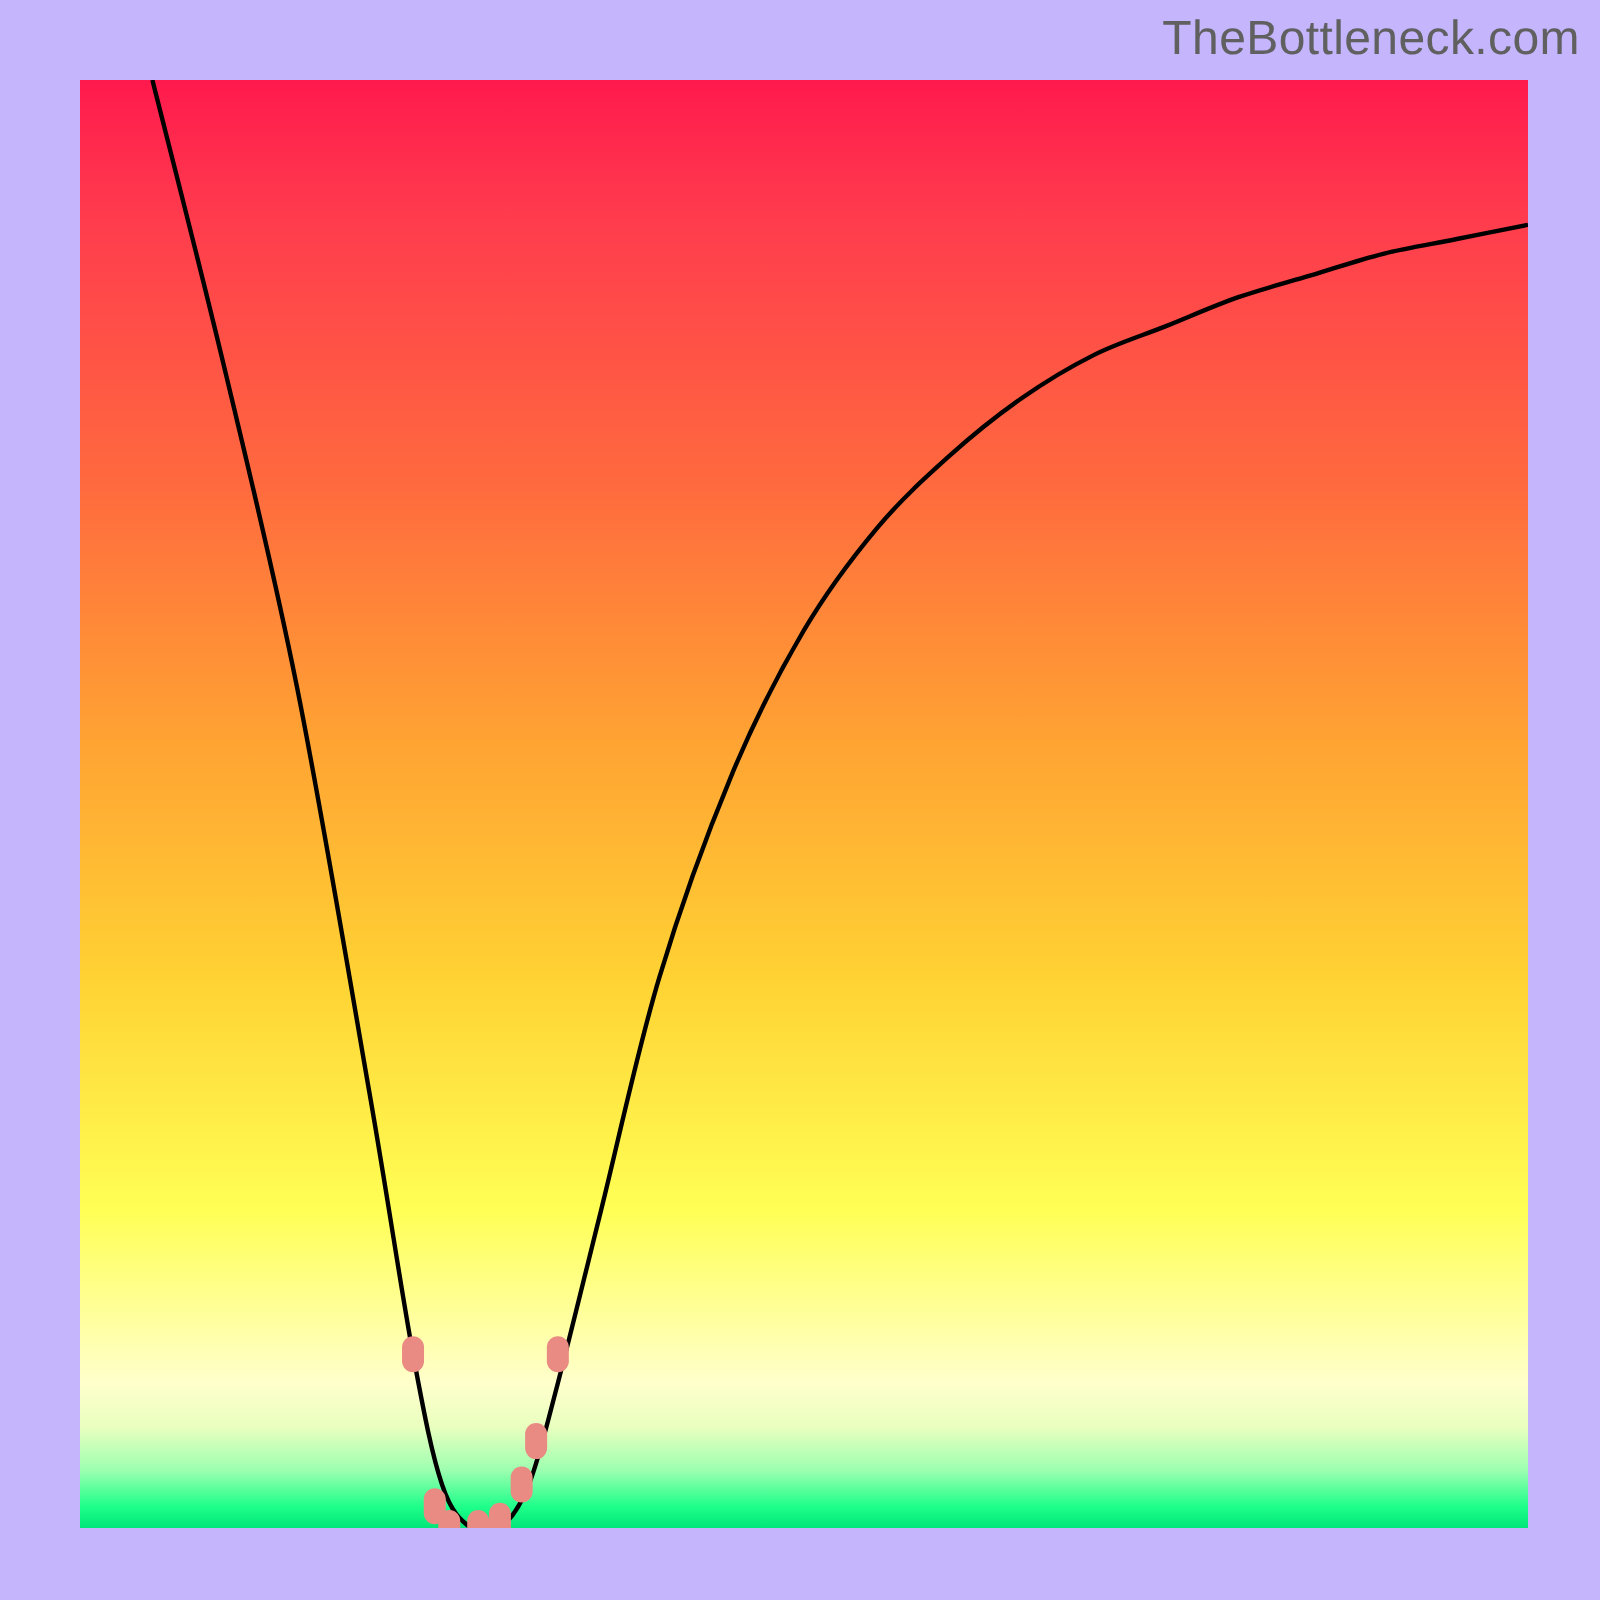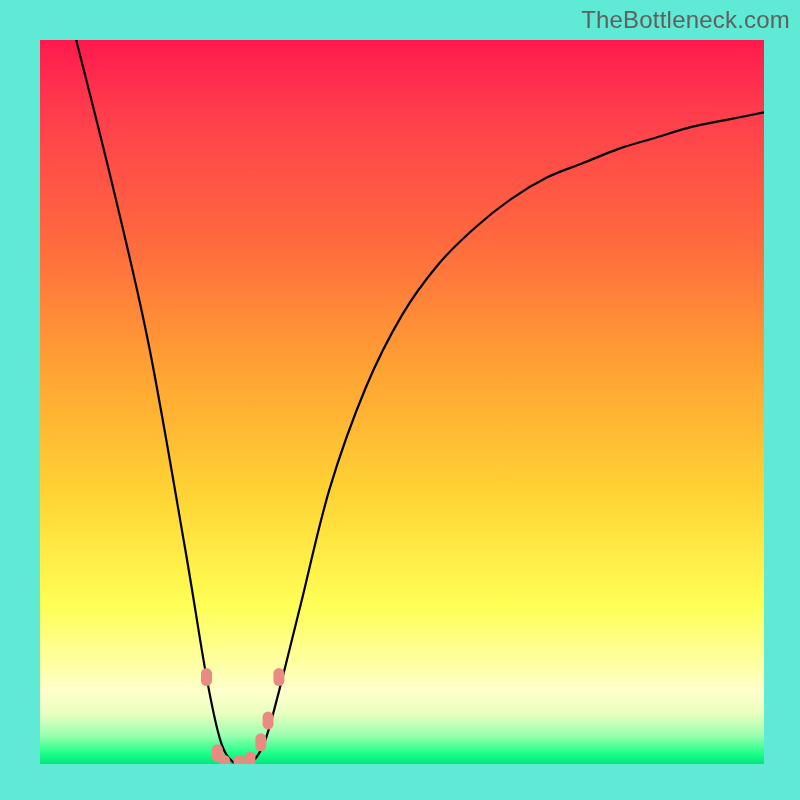--- a/index.html
+++ b/index.html
@@ -8,21 +8,21 @@
     width: 800px;
     height: 800px;
     background: #000;
     overflow: hidden;
     font-family: Arial, Helvetica, sans-serif;
   }
   .frame {
     position: absolute;
     left: 0; top: 0;
     width: 800px; height: 800px;
-    background: #5eead4;
+    background: #c4b5fd;
   }
   .plot {
     position: absolute;
     left: 40px;
     top: 40px;
     width: 724px;
     height: 724px;
     background: linear-gradient(to bottom,
       #ff1a4d 0%,
       #ff3d4d 10%,

